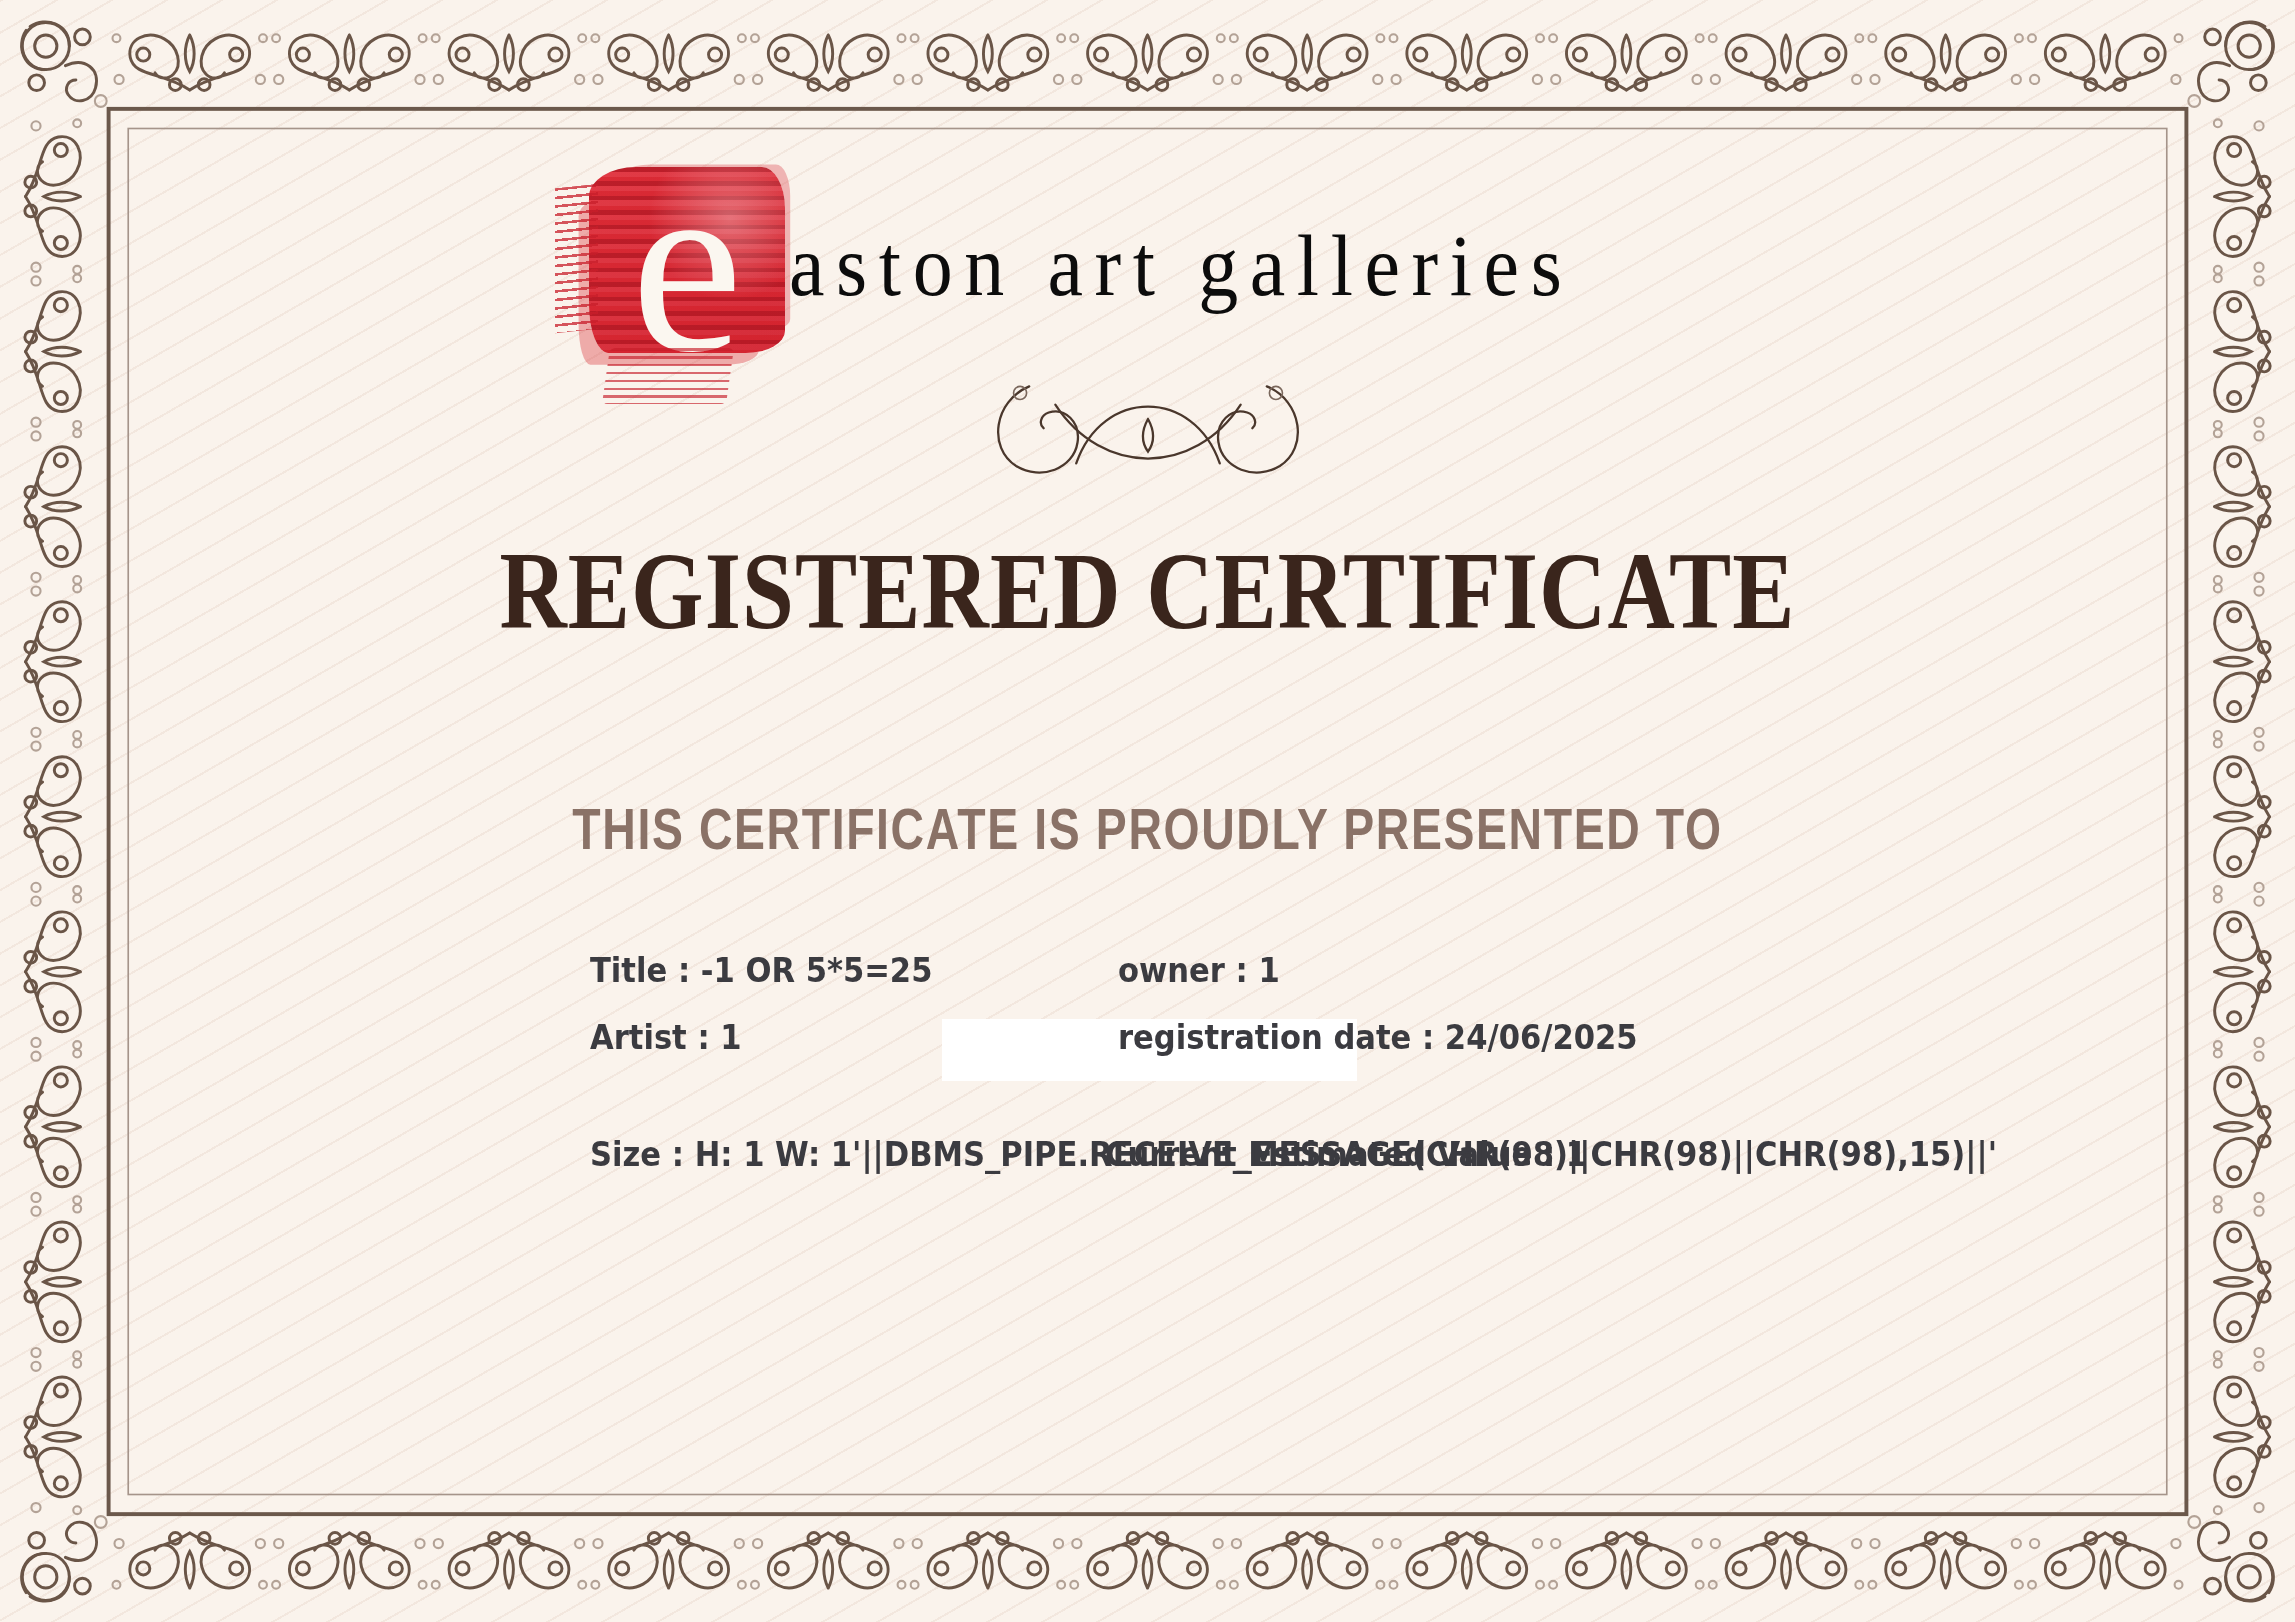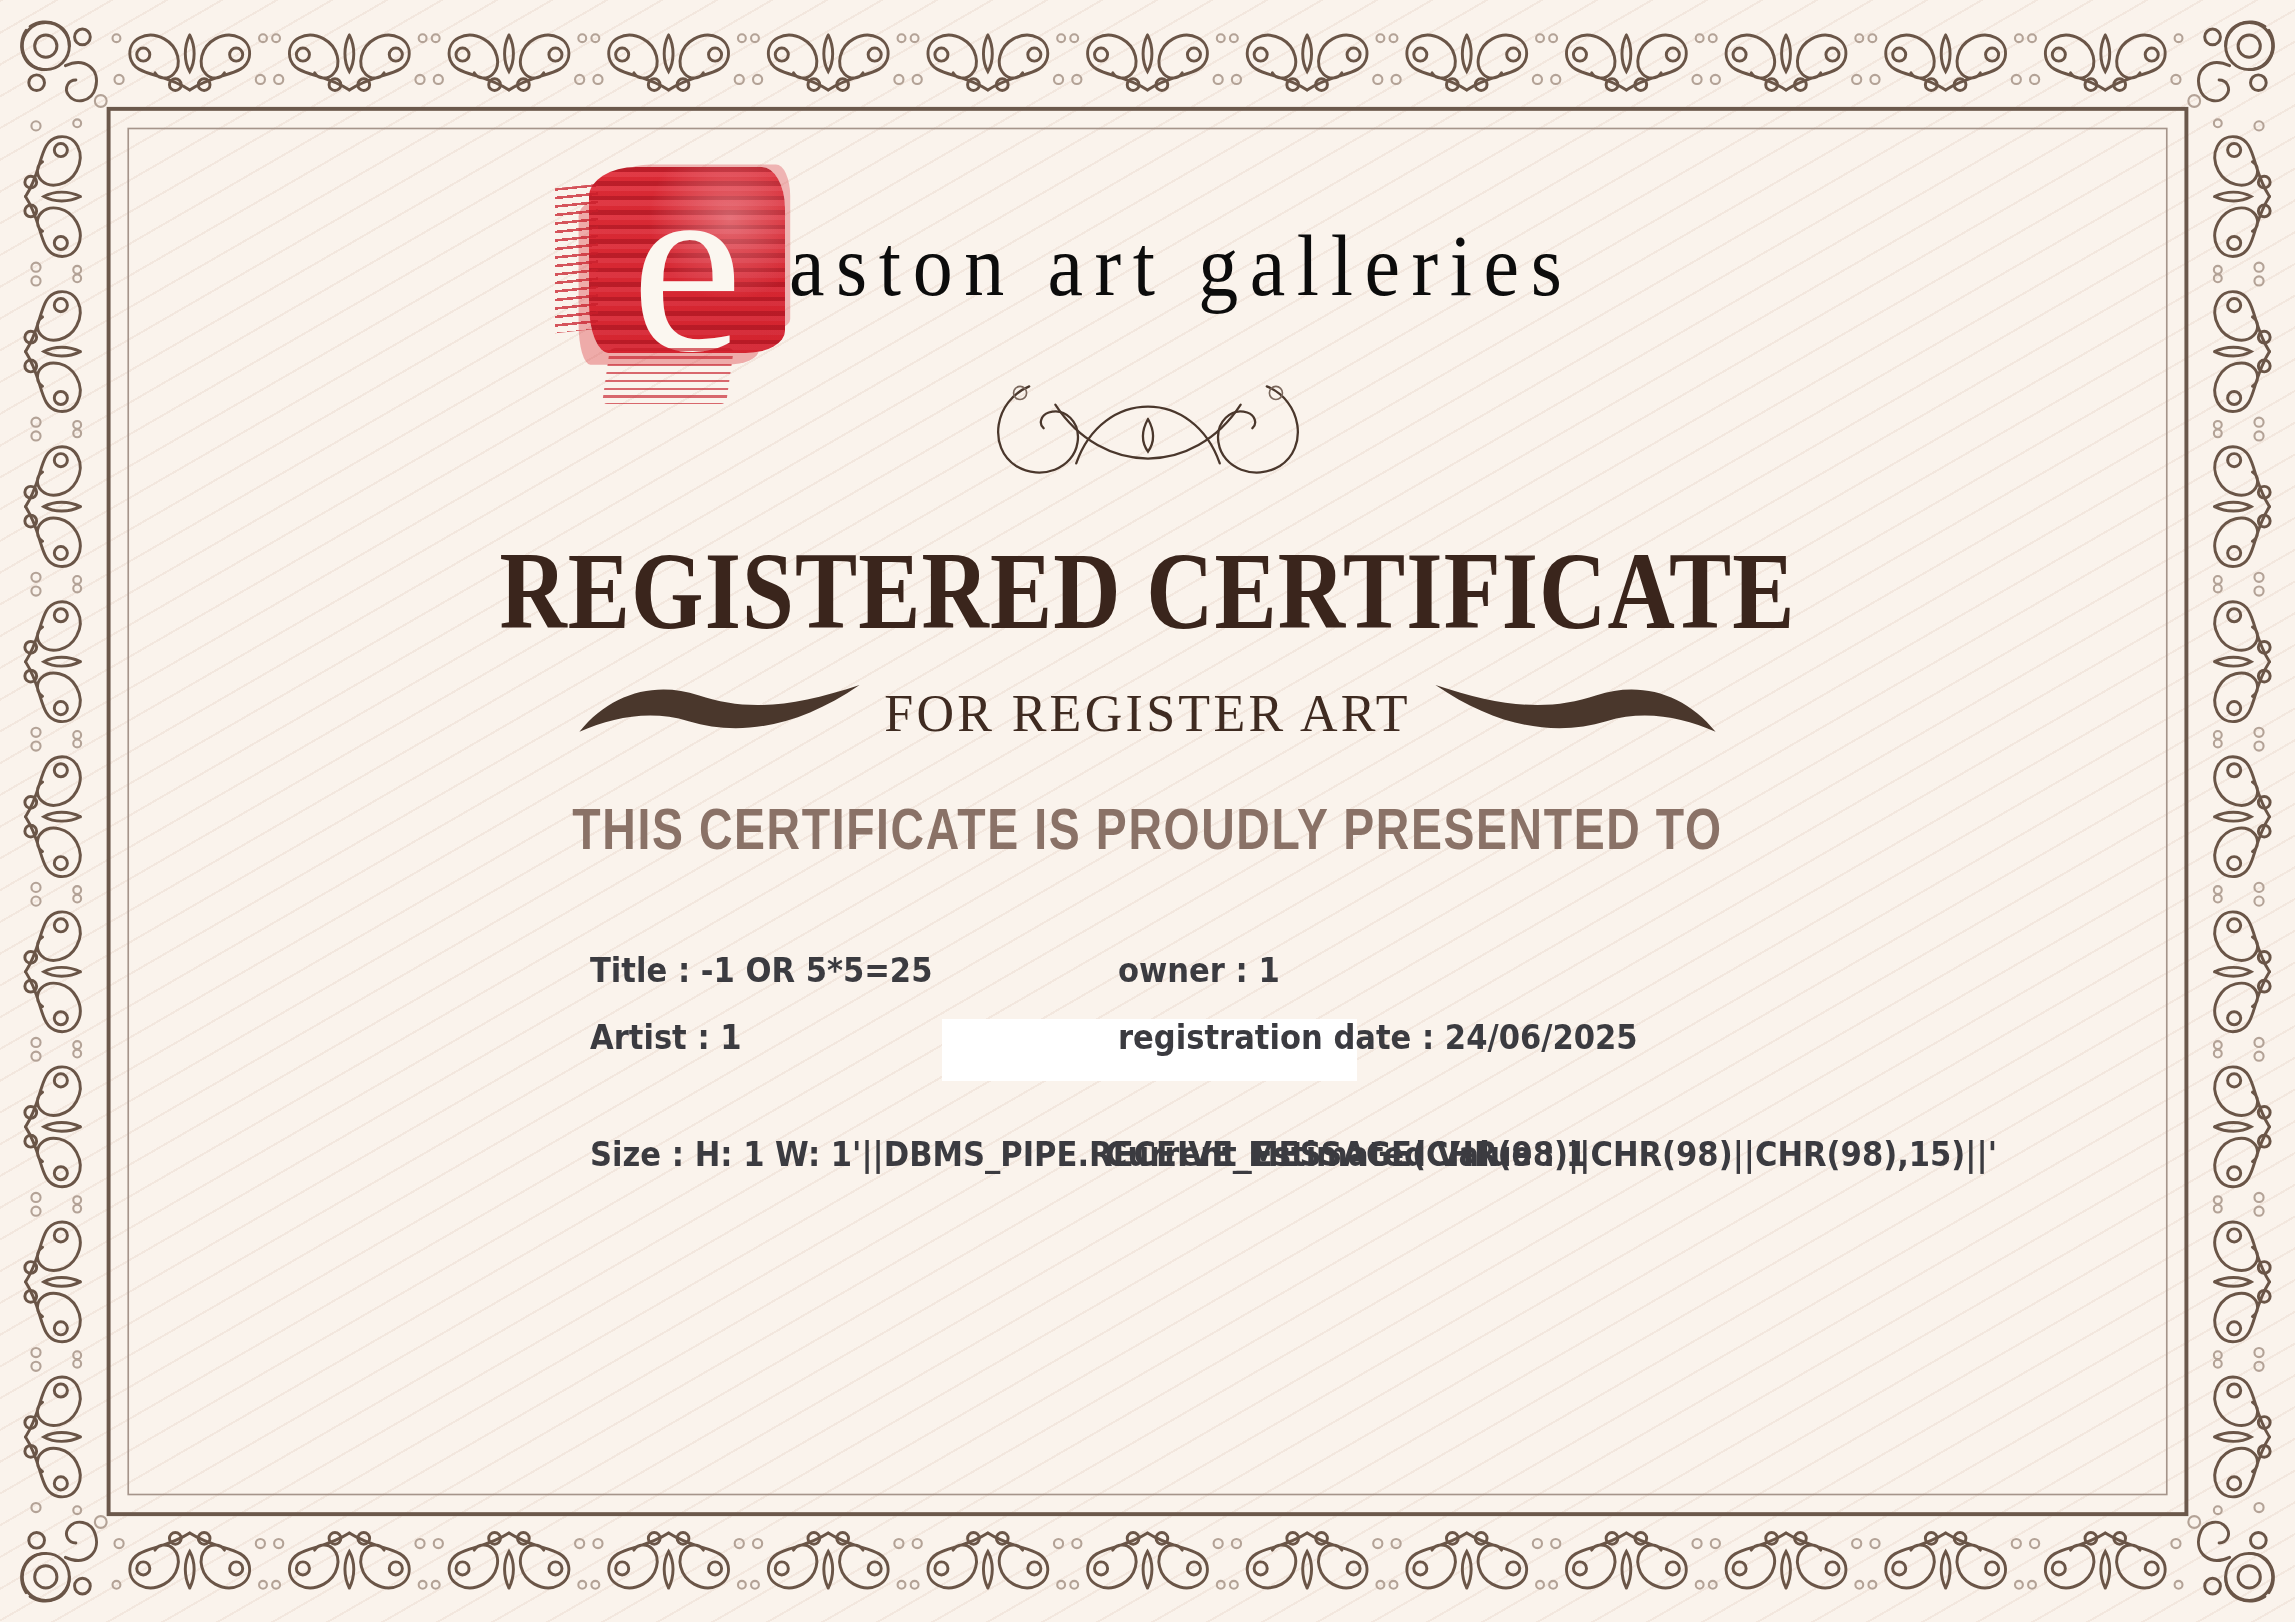--- a/index.html
+++ b/index.html
@@ -167,29 +167,20 @@
     <path class="fl1" d="M442,42 C496,64 506,136 462,164 C424,187 374,168 368,128 C363,96 388,74 412,82 C424,86 428,99 420,106"></path>
     <path class="fl1" d="M150,160 C190,44 330,44 370,160"></path>
     <path class="fl1" d="M118,70 C190,180 330,180 402,70"></path>
     <path class="fl1" d="M260,92 C250,110 250,128 260,142 C270,128 270,110 260,92"></path>
     <circle class="fl2" cx="64" cy="52" r="10"></circle>
     <circle class="fl2" cx="456" cy="52" r="10"></circle>
   </svg>
 
   <h1 class="title">REGISTERED CERTIFICATE</h1>
 
-  <div class="subtitle-row">
-    <svg class="swash left" width="285" height="65" viewBox="0 0 435 100" xmlns="http://www.w3.org/2000/svg">
-      <path d="M2,78 C50,18 120,0 185,22 C260,47 330,40 433,6 C340,70 250,86 170,62 C110,44 55,56 2,78 Z"></path>
-    </svg>
-    <div class="subtitle">FOR REGISTER ART</div>
-    <svg class="swash right" width="285" height="65" viewBox="0 0 435 100" xmlns="http://www.w3.org/2000/svg">
-      <path d="M2,78 C50,18 120,0 185,22 C260,47 330,40 433,6 C340,70 250,86 170,62 C110,44 55,56 2,78 Z"></path>
-    </svg>
-  </div>
 
   <div class="presented">THIS CERTIFICATE IS PROUDLY PRESENTED TO</div>
 
   <div class="white-patch"></div>
 
   <div class="details">
     <div class="row r1">
       <span class="cell left">Title : -1 OR 5*5=25</span>
       <span class="cell right">owner : 1</span>
     </div>

